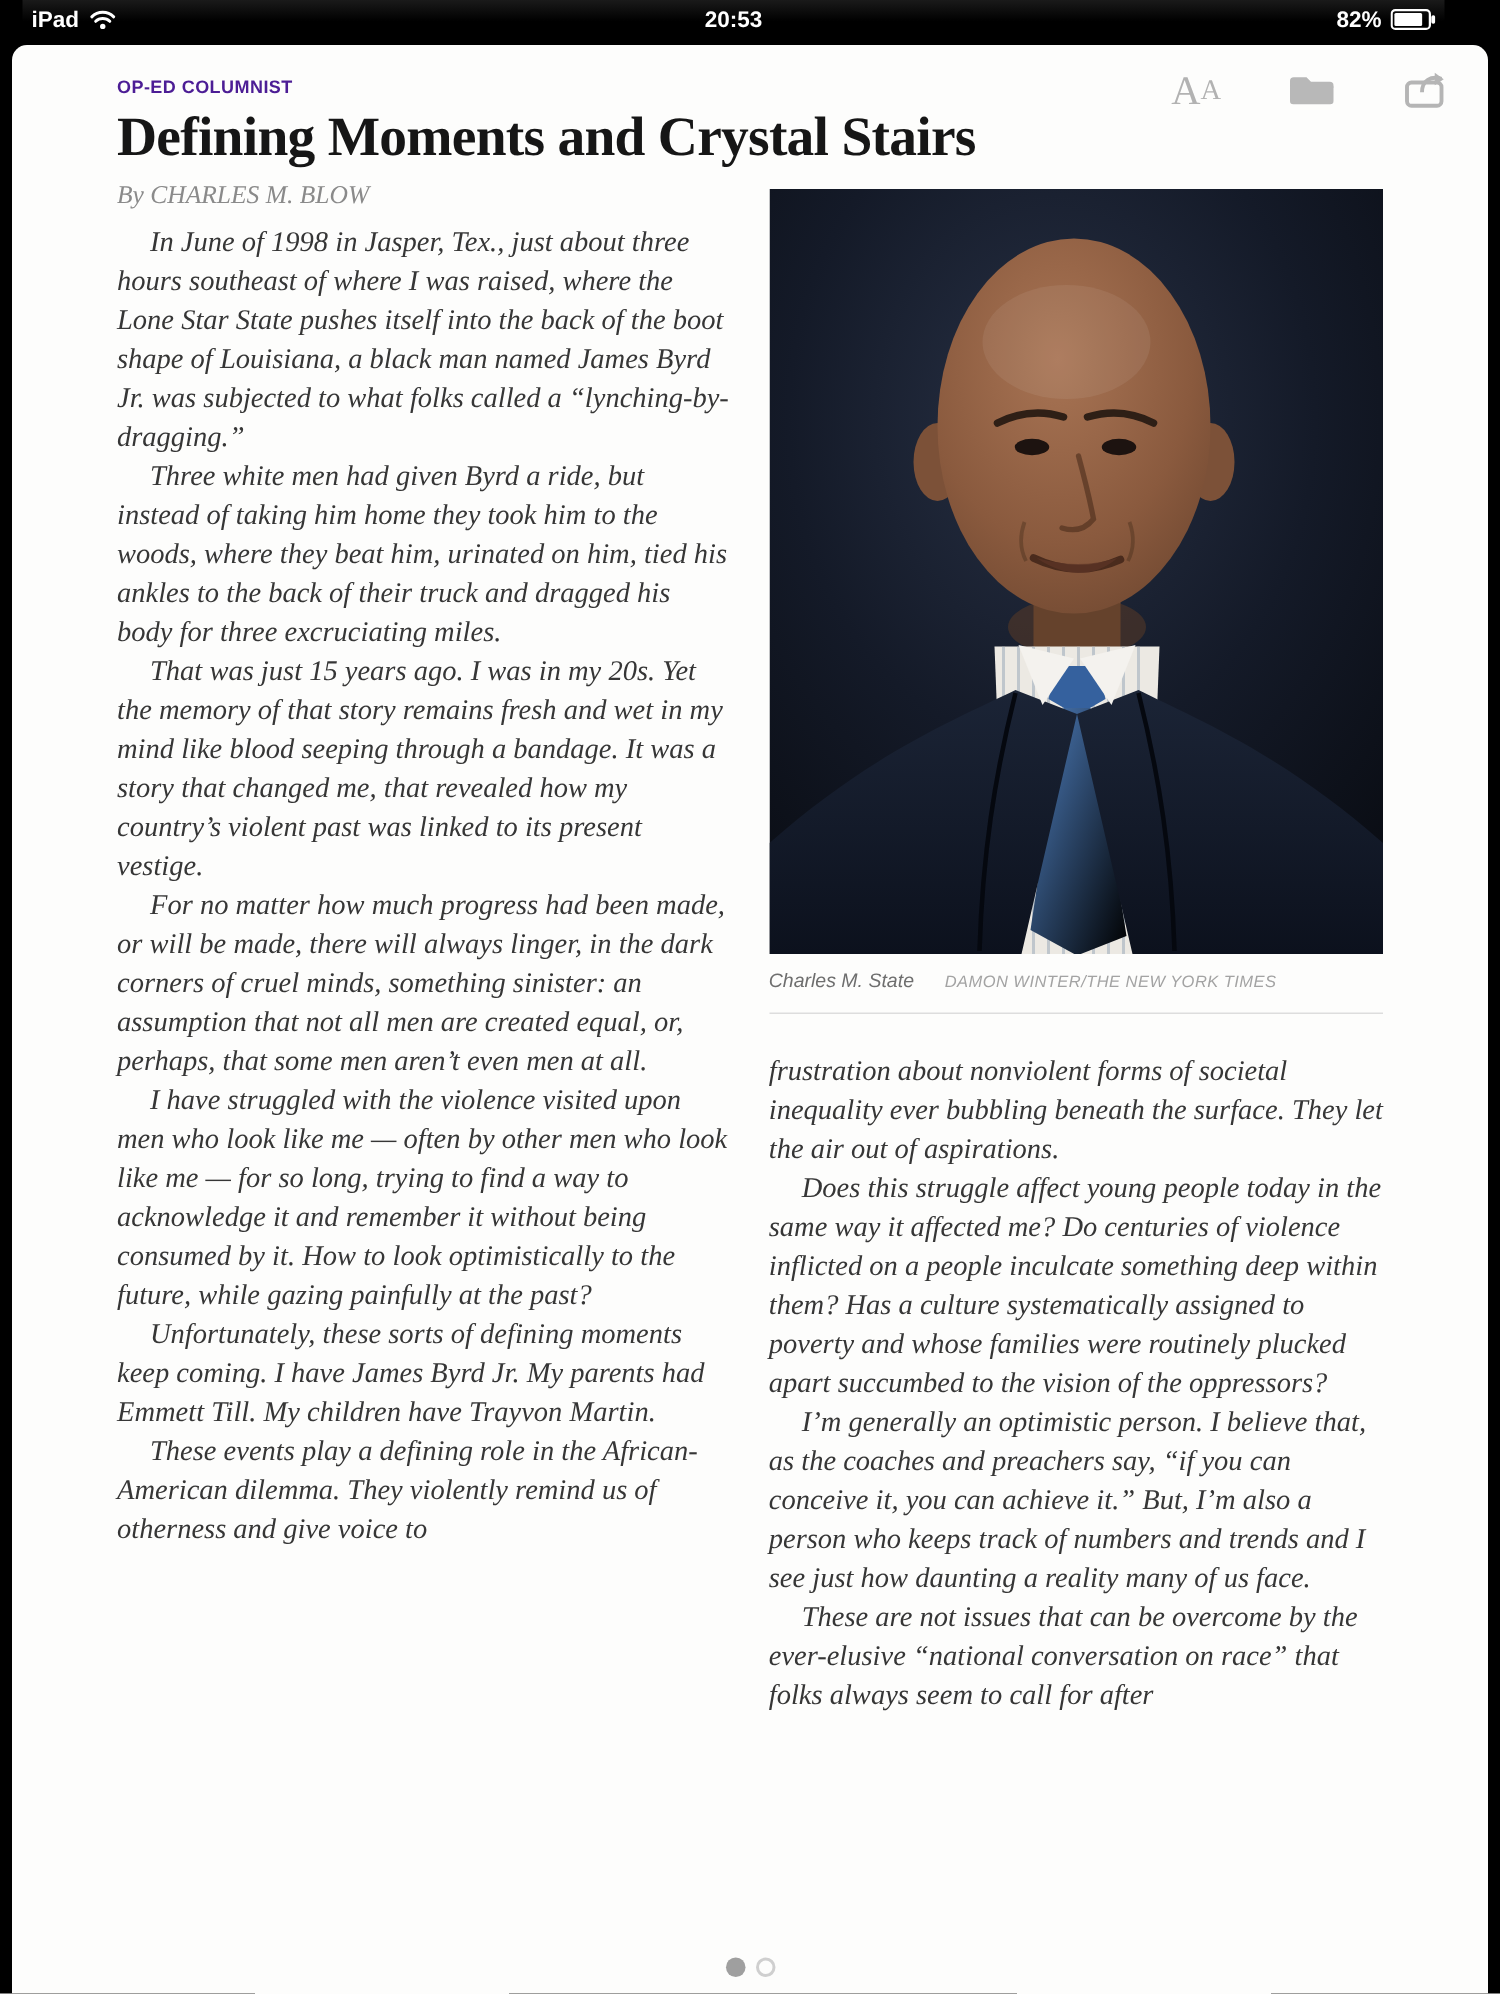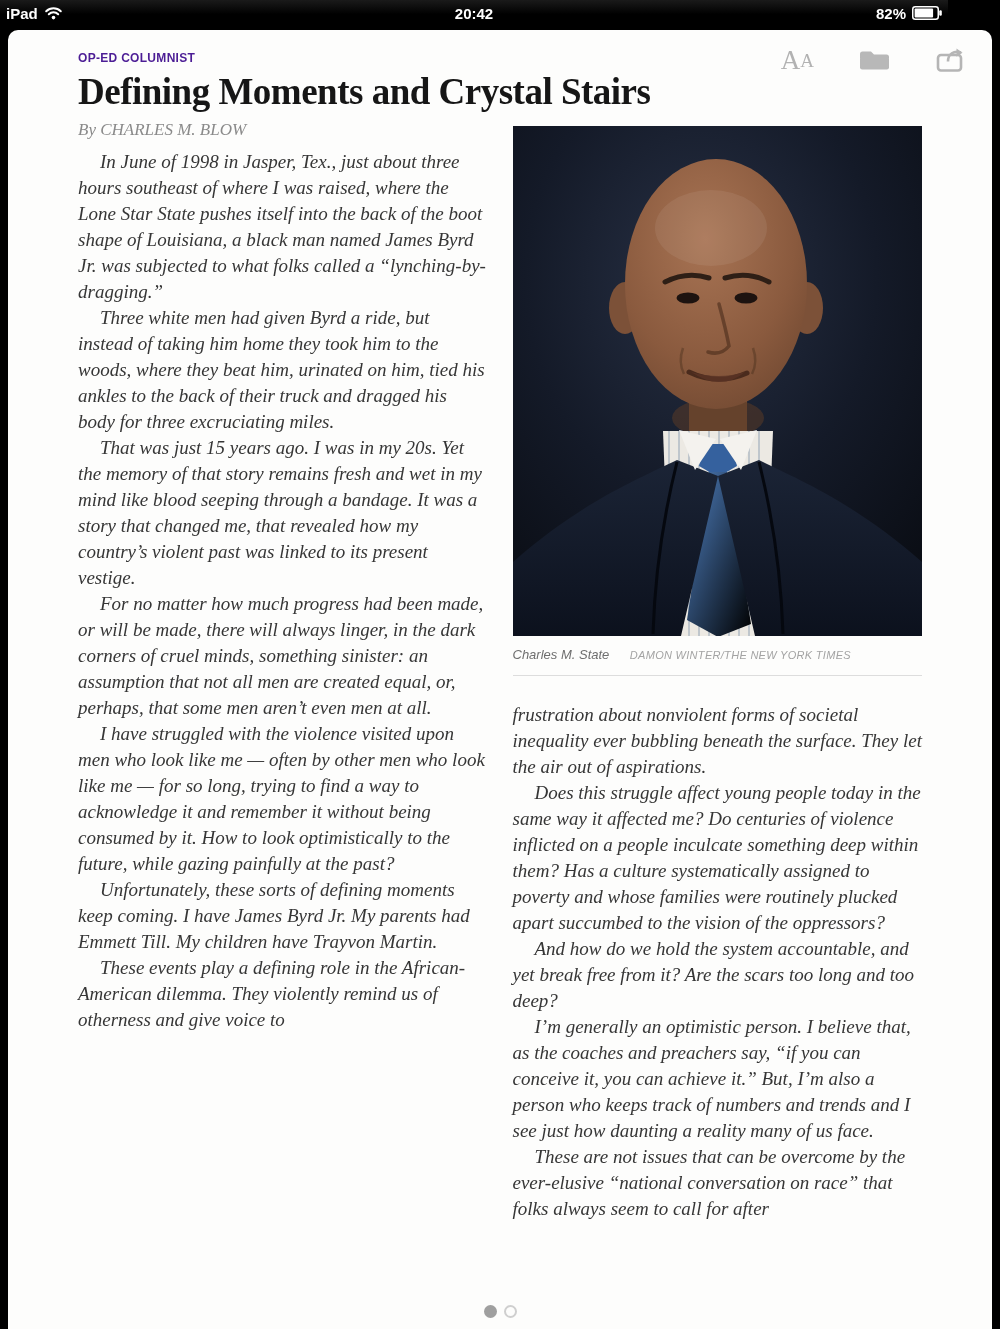--- a/index.html
+++ b/index.html
@@ -1,21 +1,21 @@
 <!DOCTYPE html>
 <html><head>
 <meta charset="utf-8">
 <style>
   * { margin:0; padding:0; box-sizing:border-box; }
   html,body { width:1000px; height:1329px; }
   body { background:#000; font-family:"Liberation Sans", sans-serif; position:relative; overflow:hidden; }
 
   
   .status-bar{
-    position:absolute; top:0; left:0; width:948px; height:26px;
+    position:absolute; top:0; left:15px; width:948px; height:26px;
     background:linear-gradient(#1a1a1a,#000 55%);
     color:#fff; display:flex; align-items:center; justify-content:space-between;
     padding:0 6px; font-size:15px; font-weight:bold;
   }
   .sb-left,.sb-right{ display:flex; align-items:center; gap:6px; }
   .sb-time{ position:absolute; left:0; right:0; text-align:center; font-weight:bold; }
 
   
   .page{
     position:absolute; top:30px; left:8px; width:984px; height:1299px;
@@ -64,21 +64,21 @@
 
 <div class="status-bar">
   <div class="sb-left">
     <span>iPad</span>
     <svg width="19" height="14" viewBox="0 0 19 14">
       <path d="M2.2 5.2 a10.5 10.5 0 0 1 14.6 0" stroke="#fff" stroke-width="2" fill="none" stroke-linecap="round"></path>
       <path d="M4.8 8.2 a6.7 6.7 0 0 1 9.4 0" stroke="#fff" stroke-width="2" fill="none" stroke-linecap="round"></path>
       <circle cx="9.5" cy="11.6" r="1.8" fill="#fff"></circle>
     </svg>
   </div>
-  <div class="sb-time">20:42</div>
+  <div class="sb-time">20:53</div>
   <div class="sb-right">
     <span>82%</span>
     <svg width="30" height="14" viewBox="0 0 30 14">
       <rect x="0.75" y="0.75" width="25.5" height="12.5" rx="2.5" stroke="#fff" stroke-width="1.5" fill="none"></rect>
       <rect x="2.6" y="2.6" width="18.5" height="8.8" rx="1" fill="#fff"></rect>
       <rect x="27.2" y="4.2" width="2.6" height="5.6" rx="1.2" fill="#fff"></rect>
     </svg>
   </div>
 </div>
 
@@ -202,21 +202,20 @@
           </svg>
           <figcaption class="caption">
             <span class="cap-name">Charles M. State</span>
             <span class="cap-credit">DAMON WINTER/THE NEW YORK TIMES</span>
           </figcaption>
         </figure>
 
         <div class="right-text">
           <p class="para no-indent">frustration about nonviolent forms of societal inequality ever bubbling beneath the surface. They let the air out of aspirations.</p>
           <p class="para">Does this struggle affect young people today in the same way it affected me? Do centuries of violence inflicted on a people inculcate something deep within them? Has a culture systematically assigned to poverty and whose families were routinely plucked apart succumbed to the vision of the oppressors?</p>
-          <p class="para">And how do we hold the system accountable, and yet break free from it? Are the scars too long and too deep?</p>
           <p class="para">I’m generally an optimistic person. I believe that, as the coaches and preachers say, “if you can conceive it, you can achieve it.” But, I’m also a person who keeps track of numbers and trends and I see just how daunting a reality many of us face.</p>
           <p class="para">These are not issues that can be overcome by the ever-elusive “national conversation on race” that folks always seem to call for after</p>
         </div>
       </div>
     </div>
   </div>
 
   <div class="pager">
     <span class="dot filled"></span>
     <span class="dot hollow"></span>

